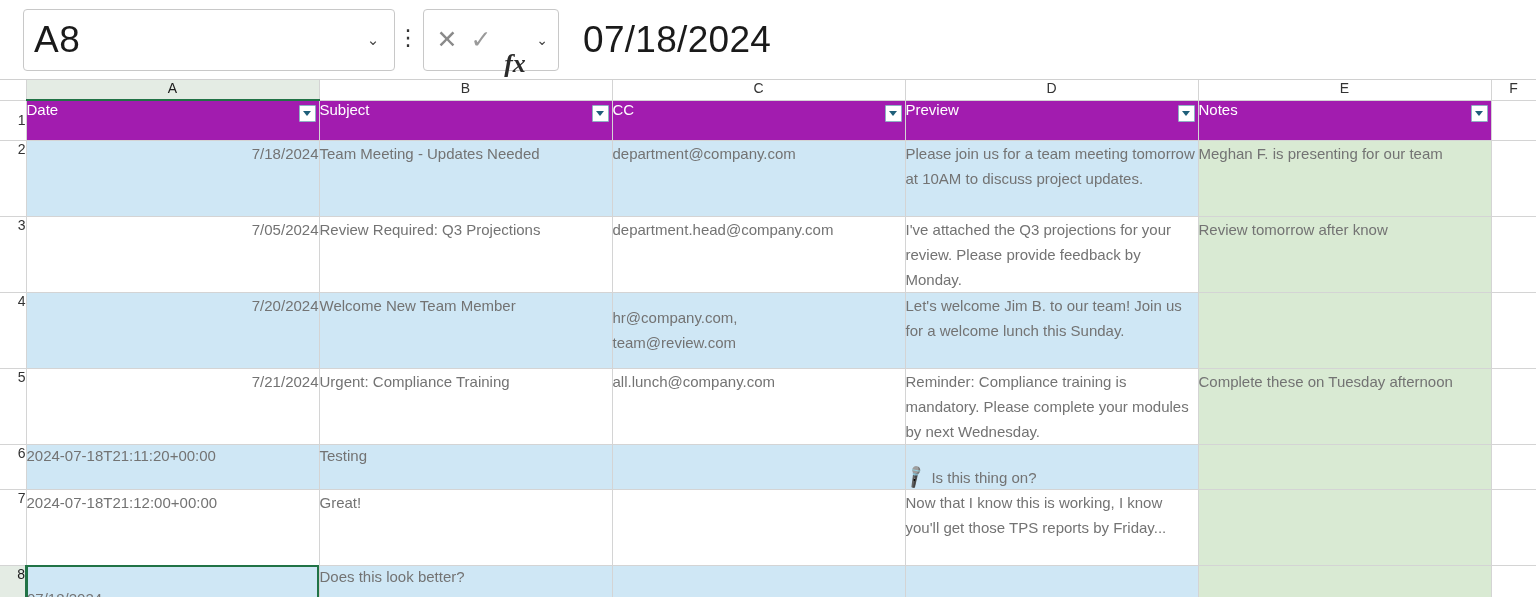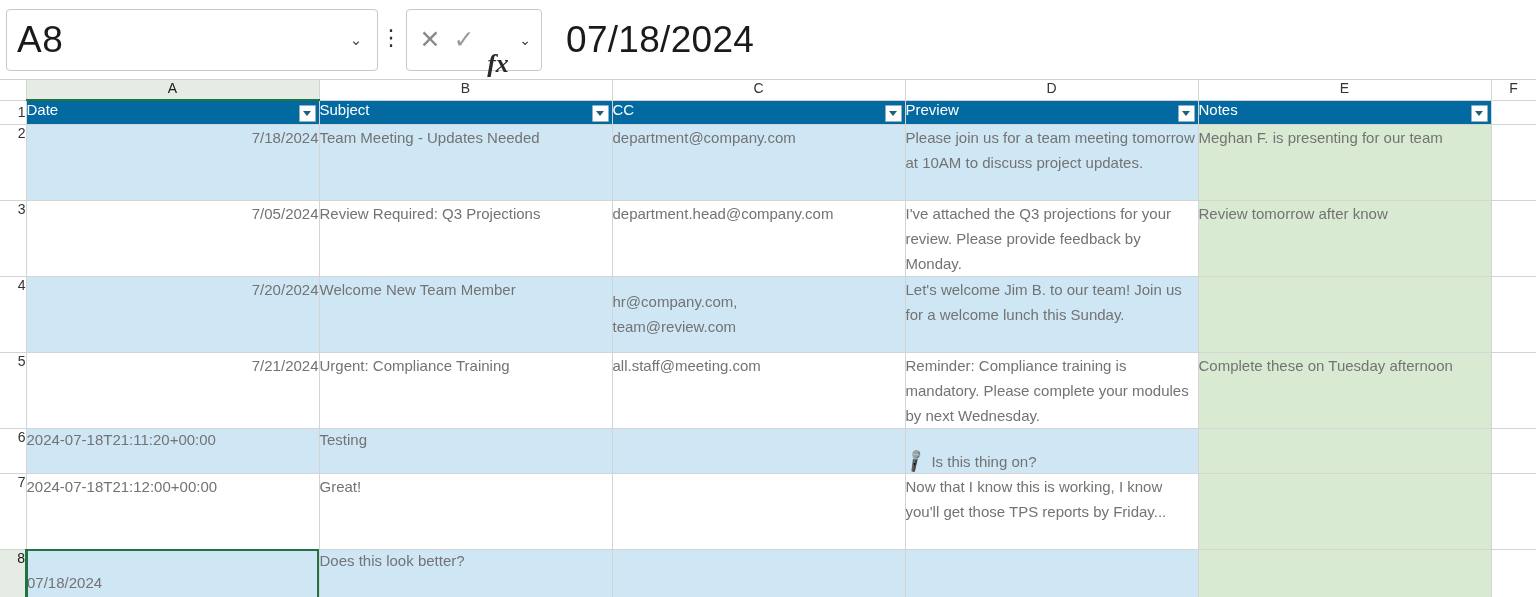--- a/index.html
+++ b/index.html
@@ -16,21 +16,21 @@
     display: flex;
     align-items: center;
     height: 80px;
     background: #ffffff;
     border-bottom: 1px solid #d0d0d0;
     padding: 0;
   }
   .namebox {
     width: 372px;
     height: 62px;
-    margin-left: 6px;
+    margin-left: 23px;
     border: 1px solid #c8c8c8;
     border-radius: 4px;
     display: flex;
     align-items: center;
     padding: 0 8px 0 10px;
     background: #fff;
   }
   .namebox-text {
     flex: 1;
     font-size: 37px;
@@ -144,25 +144,25 @@
     border-bottom: 1px solid #e3e3e3;
   }
   .rowhead.sel {
     background: #e4ece4;
     color: #1a1a1a;
     border-right: 2px solid #217346;
   }
 
   
   .hdr {
-    background: #0369a1;
+    background: #a21caf;
     color: #ffffff;
     font-weight: bold;
     font-size: 15px;
-    height: 24px;
+    height: 40px;
     vertical-align: middle;
     padding-left: 5px;
     position: relative;
     border-right: 1px solid #1f5f7a;
     border-bottom: 1px solid #1f5f7a;
   }
   .filter-btn {
     position: absolute;
     right: 3px;
     top: 4px;
@@ -305,21 +305,21 @@
 team@review.com</td>
     <td class="cell top blue">Let's welcome Jim B. to our team! Join us for a welcome lunch this Sunday.</td>
     <td class="cell green"></td>
     <td class="nofill"></td>
   </tr>
 
   <tr style="height:76px">
     <td class="rowhead">5</td>
     <td class="cell right white">7/21/2024</td>
     <td class="cell white">Urgent: Compliance Training</td>
-    <td class="cell white">all.staff@meeting.com</td>
+    <td class="cell white">all.lunch@company.com</td>
     <td class="cell top white">Reminder: Compliance training is mandatory. Please complete your modules by next Wednesday.</td>
     <td class="cell green">Complete these on Tuesday afternoon</td>
     <td class="nofill"></td>
   </tr>
 
   <tr style="height:26px">
     <td class="rowhead">6</td>
     <td class="cell blue" style="line-height:22px">2024-07-18T21:11:20+00:00</td>
     <td class="cell blue" style="line-height:22px">Testing</td>
     <td class="cell blue"></td>

